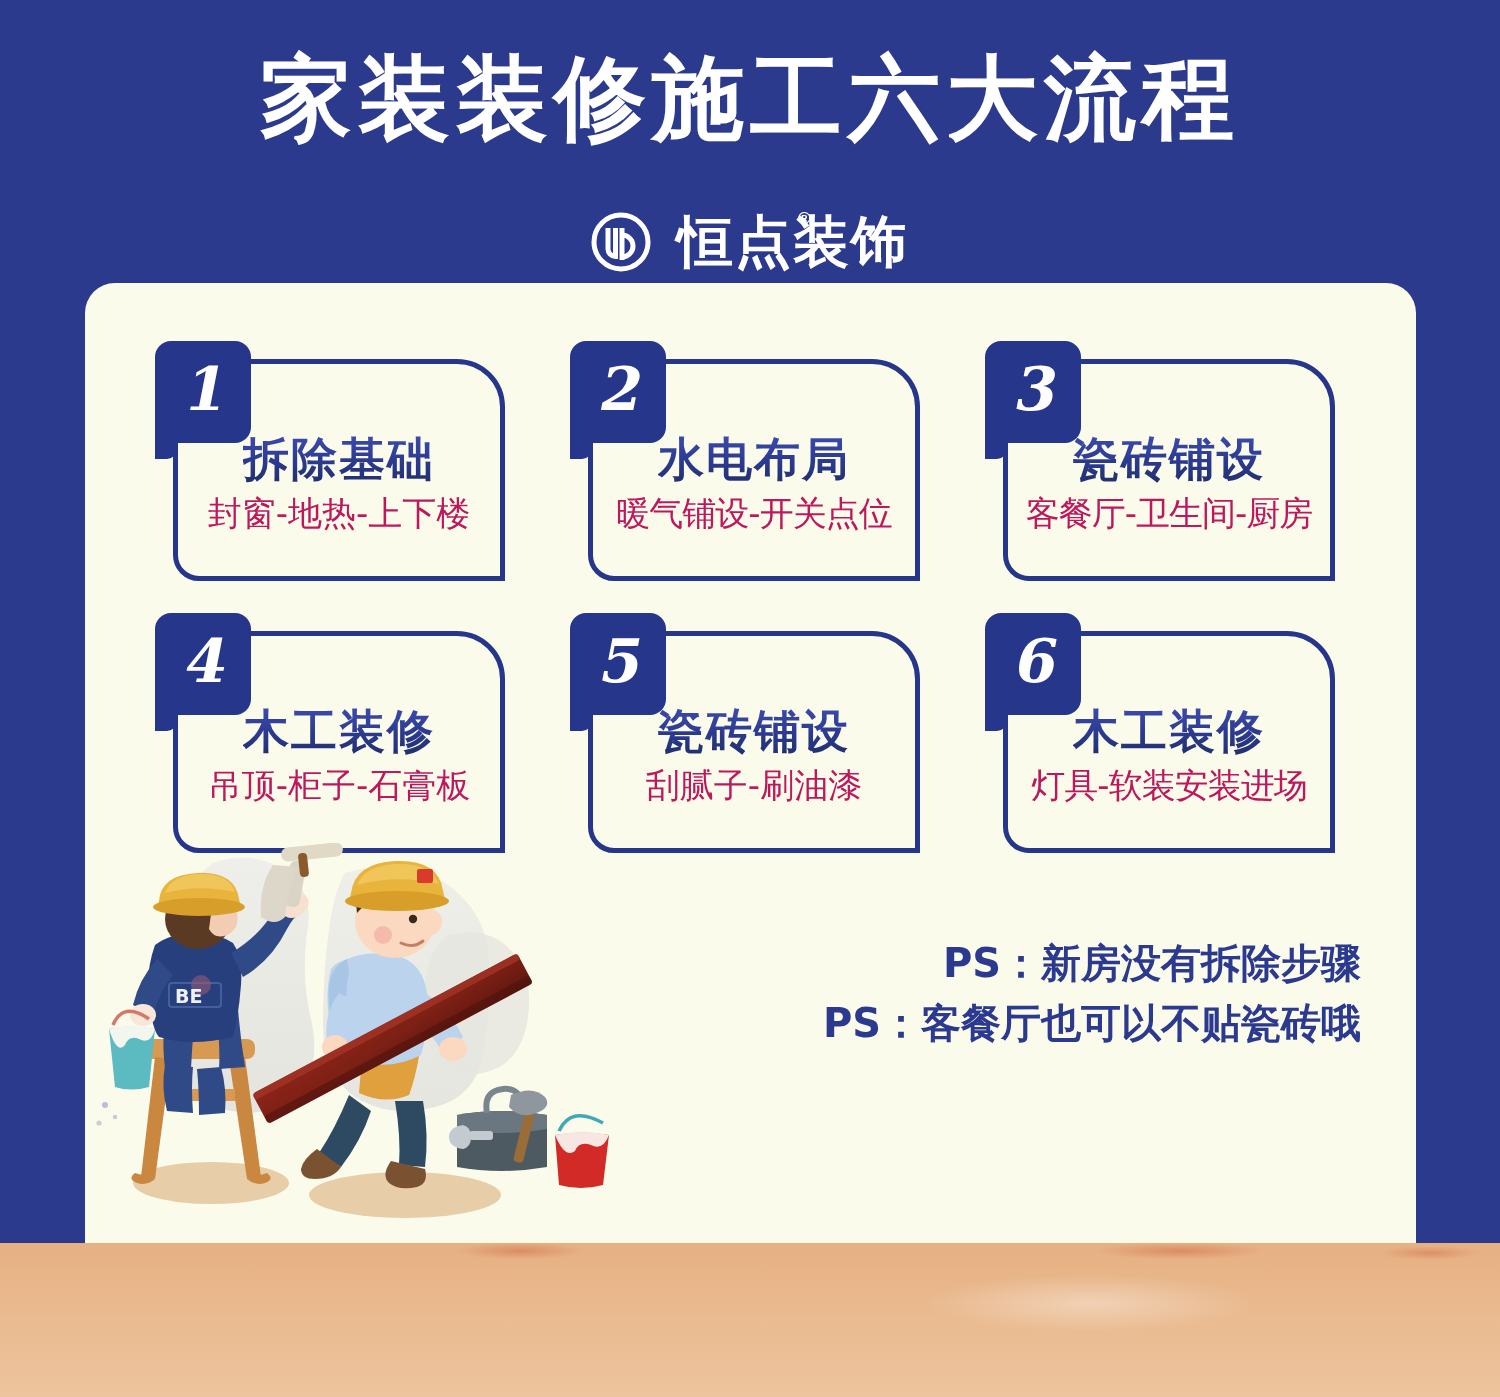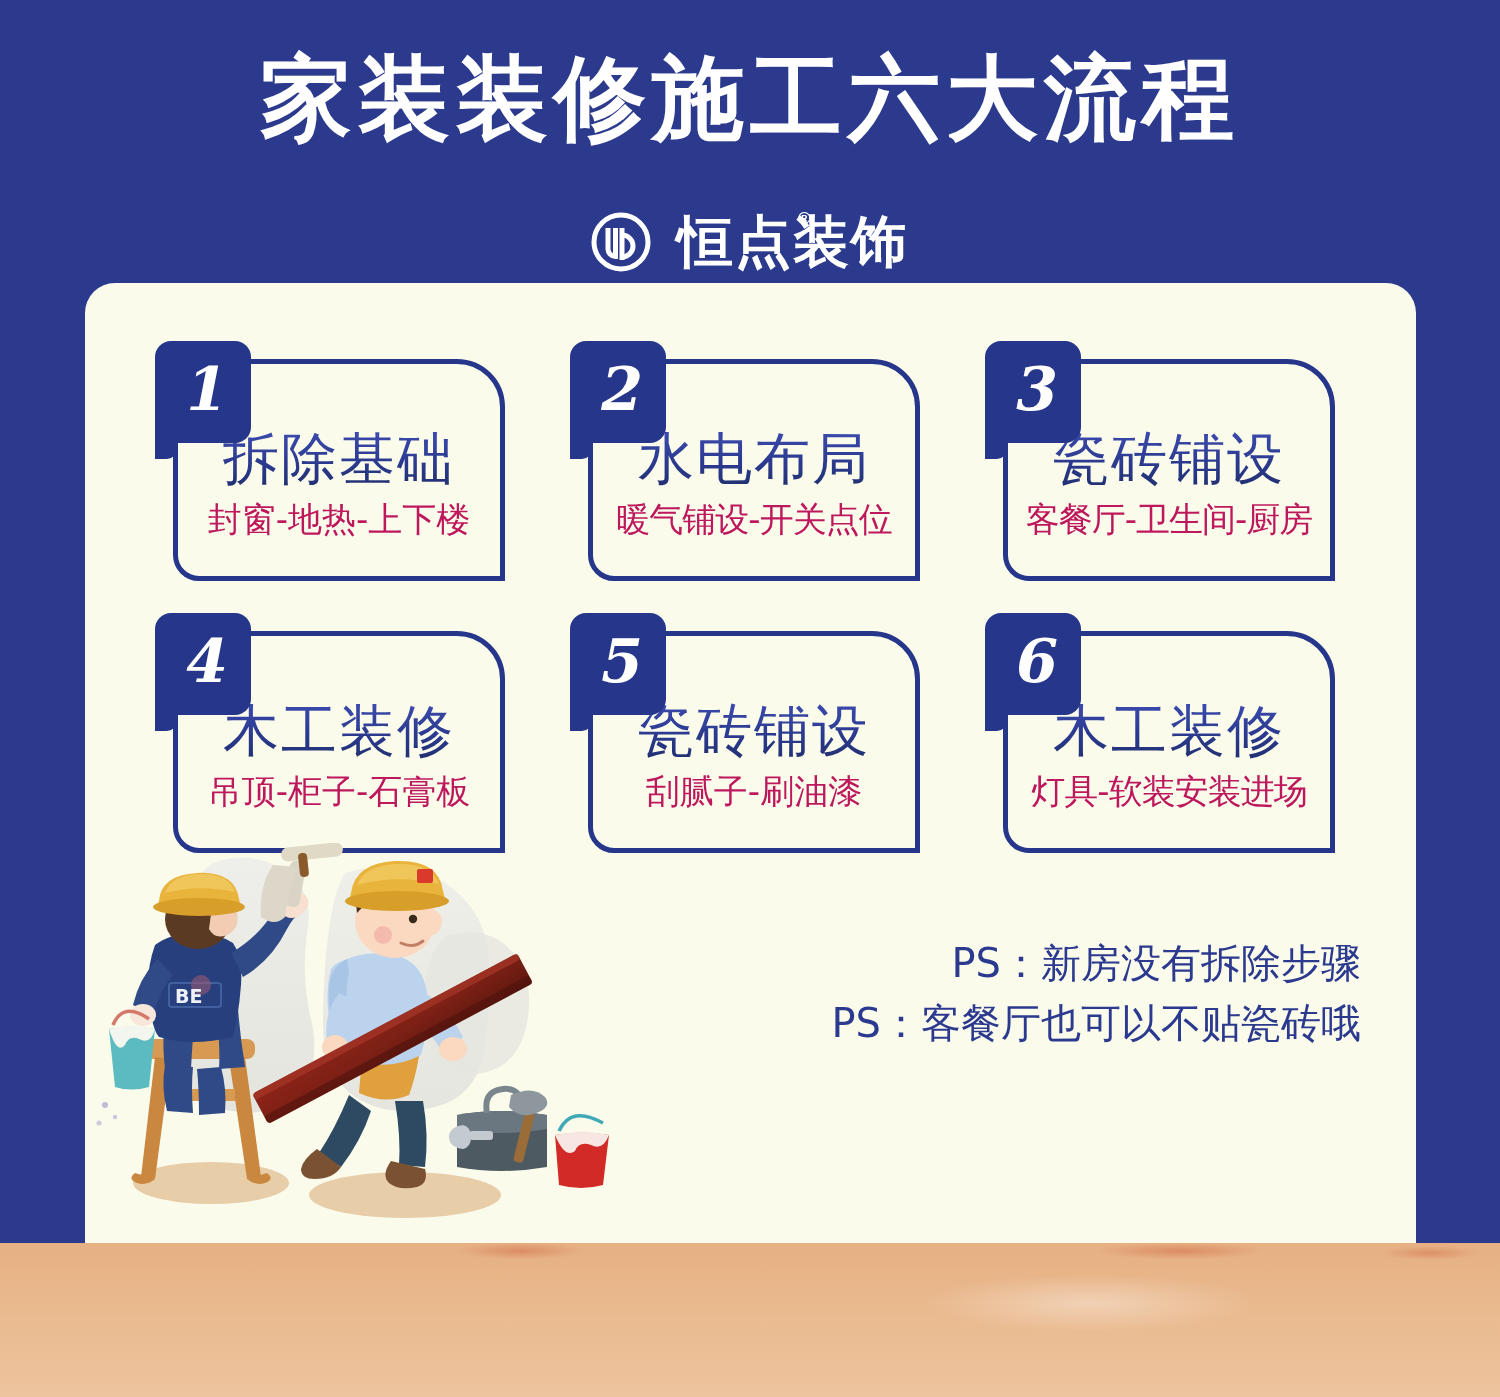--- a/index.html
+++ b/index.html
@@ -98,21 +98,21 @@
     font-style:italic;
     font-size:60px;font-weight:bold;line-height:1;
     transform:translate(4px,-3px);
   }
   .card-body{
     position:absolute;left:18px;top:18px;right:5px;bottom:5px;
     display:flex;flex-direction:column;align-items:center;justify-content:center;
     z-index:2;
   }
   .card-title{
-    font-size:56px;font-weight:normal;letter-spacing:2px;line-height:1.05;
+    font-size:46px;font-weight:bold;letter-spacing:2px;line-height:1.05;
     white-space:nowrap;
     font-family:"DejaVu Sans","Liberation Sans",sans-serif;
     background:linear-gradient(180deg,#3c4bae 0%,#2b3a8f 55%,#21306f 100%);
     -webkit-background-clip:text;background-clip:text;
     -webkit-text-fill-color:transparent;color:#2b3a8f;
     margin-top:28px;
   }
   .card-sub{
     margin-top:12px;
     font-size:34px;color:#be185d;letter-spacing:0px;line-height:1.1;
@@ -121,21 +121,21 @@
   }
   .card.wide .card-sub{letter-spacing:-1px;}
 
   
   .ps-block{
     position:absolute;right:55px;bottom:190px;
     text-align:right;
     color:#2b3a8f;
   }
   .ps-line{
-    font-size:40px;line-height:1.5;white-space:nowrap;font-weight:400;
+    font-size:40px;line-height:1.5;white-space:nowrap;font-weight:700;
     font-family:"DejaVu Sans","Liberation Sans",sans-serif;
     margin-left:34px;
   }
 
   
   .illu{
     position:absolute;left:10px;bottom:0;width:520px;height:400px;
   }
 
   

